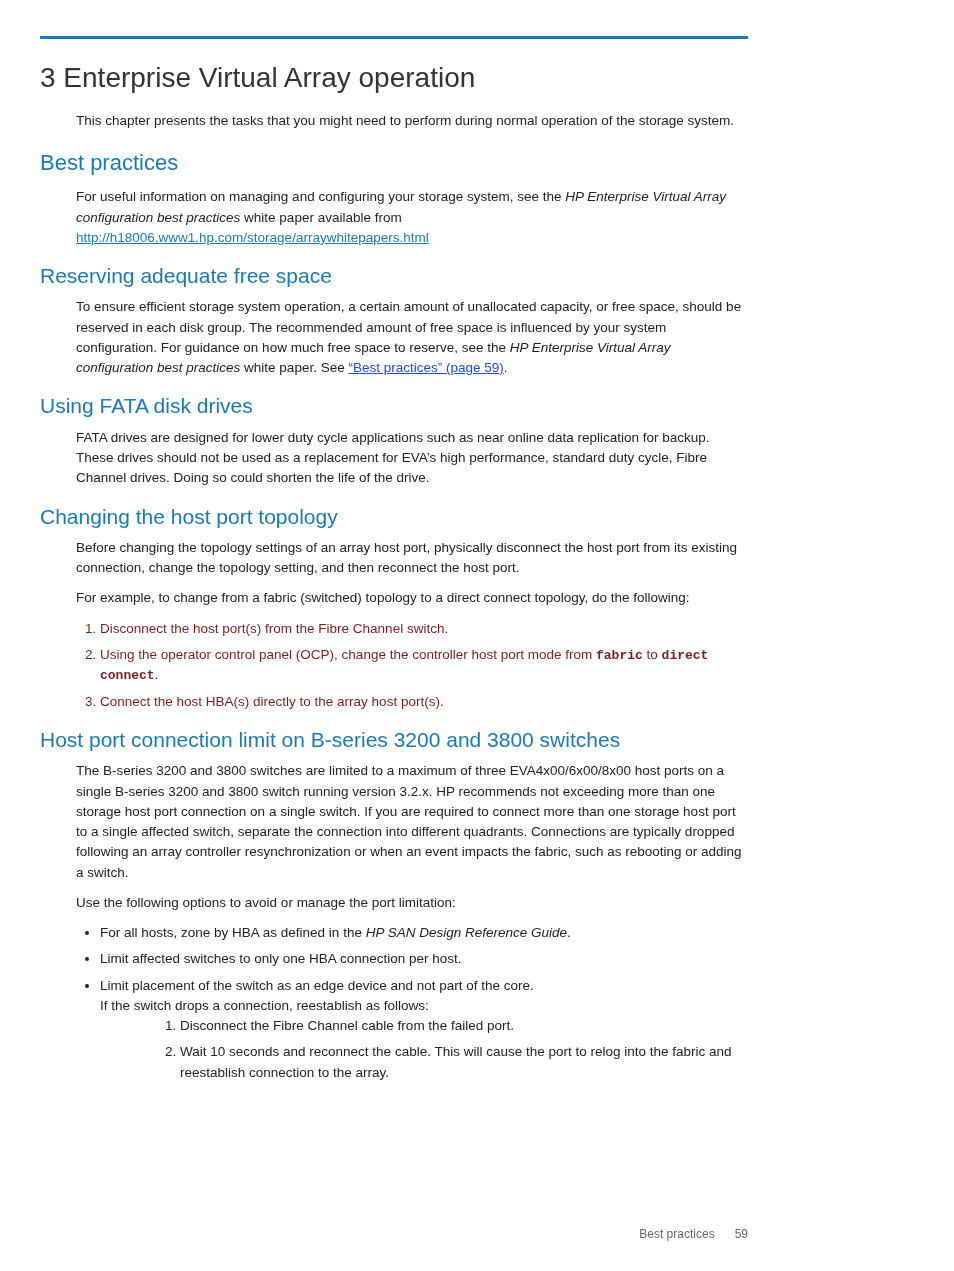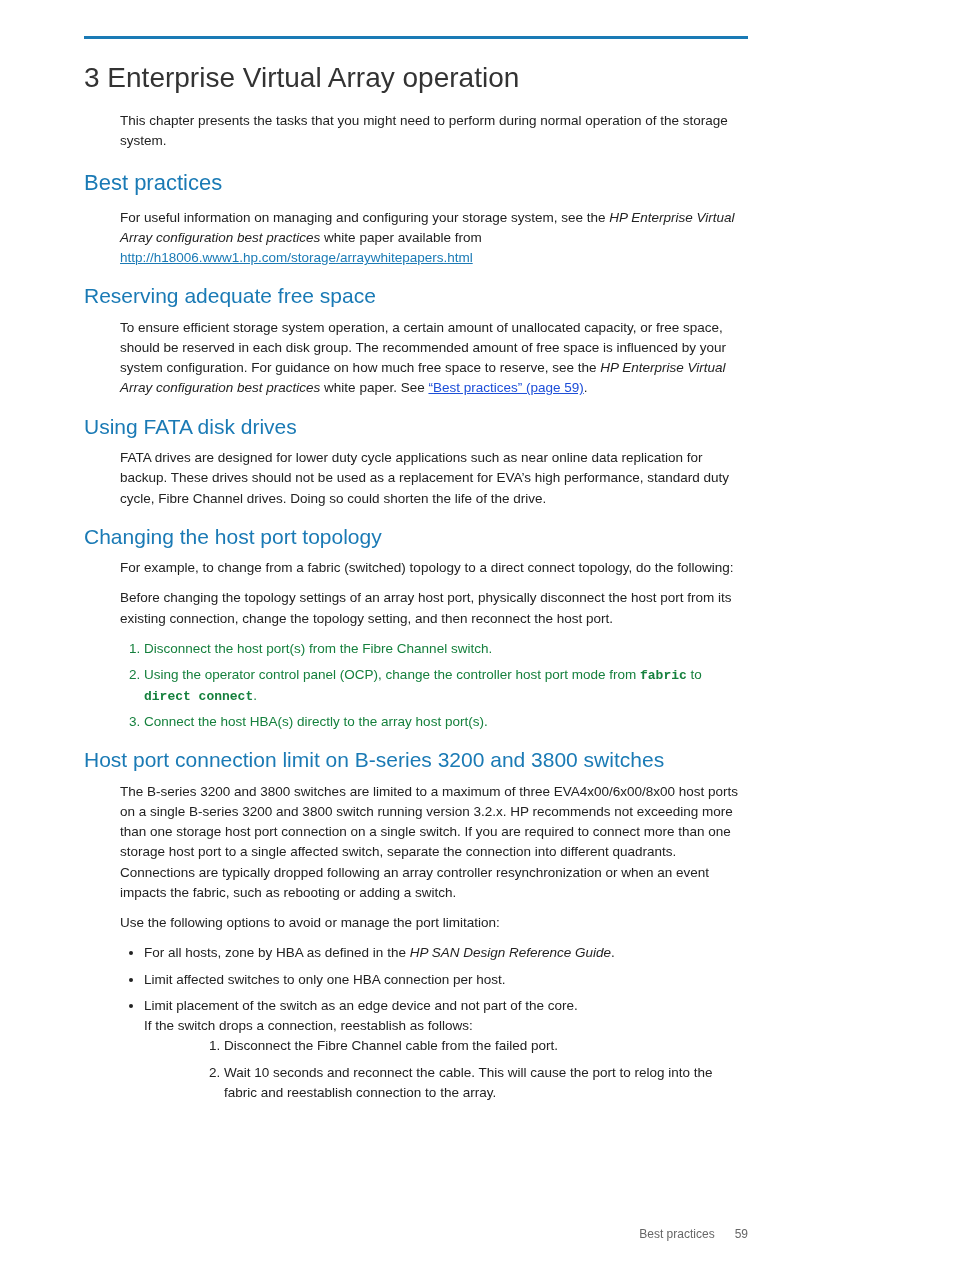--- a/index.html
+++ b/index.html
@@ -10,21 +10,21 @@
     body {
       background: #fff;
       font-family: Arial, Helvetica, sans-serif;
       font-size: 13.5px;
       color: #222;
       line-height: 1.5;
     }
     .page {
       width: 820px;
       min-height: 1271px;
-      padding: 36px 72px 60px 84px;
+      padding: 36px 72px 60px 40px;
       position: relative;
     }
     .top-rule {
       border-top: 3px solid #1a7ab5;
       margin-bottom: 22px;
     }
     .chapter-title {
       font-size: 28px;
       font-weight: normal;
       color: #333;
@@ -67,21 +67,21 @@
     .link-blue {
       color: #1d4ed8;
       text-decoration: underline;
     }
     ol.numbered {
       margin-left: 60px;
       margin-bottom: 10px;
     }
     ol.numbered li {
       margin-bottom: 6px;
-      color: #15803d;
+      color: #7f1d1d;
     }
     ol.numbered li .mono {
       font-family: 'Courier New', Courier, monospace;
       font-weight: bold;
       font-size: 13px;
     }
     ul.bullets {
       margin-left: 60px;
       margin-bottom: 8px;
       list-style-type: disc;
@@ -139,24 +139,24 @@
     <span>Using FATA disk drives</span>
   </h3>
   <p class="body-text">
     <span>FATA drives are designed for lower duty cycle applications such as near online data replication for backup. These drives should not be used as a replacement for EVA’s high performance, standard duty cycle, Fibre Channel drives. Doing so could shorten the life of the drive.</span>
   </p>
 
   <h3 class="subsection-heading">
     <span>Changing the host port topology</span>
   </h3>
   <p class="body-text">
+    <span>Before changing the topology settings of an array host port, physically disconnect the host port from its existing connection, change the topology setting, and then reconnect the host port.</span>
+  </p>
+  <p class="body-text">
     <span>For example, to change from a fabric (switched) topology to a direct connect topology, do the following:</span>
-  </p>
-  <p class="body-text">
-    <span>Before changing the topology settings of an array host port, physically disconnect the host port from its existing connection, change the topology setting, and then reconnect the host port.</span>
   </p>
   <ol class="numbered">
     <li>
       <span>Disconnect the host port(s) from the Fibre Channel switch.</span>
     </li>
     <li>
       <span>Using the operator control panel (OCP), change the controller host port mode from </span><span class="mono">fabric</span><span> to </span><span class="mono">direct connect</span><span>.</span>
     </li>
     <li>
       <span>Connect the host HBA(s) directly to the array host port(s).</span>

